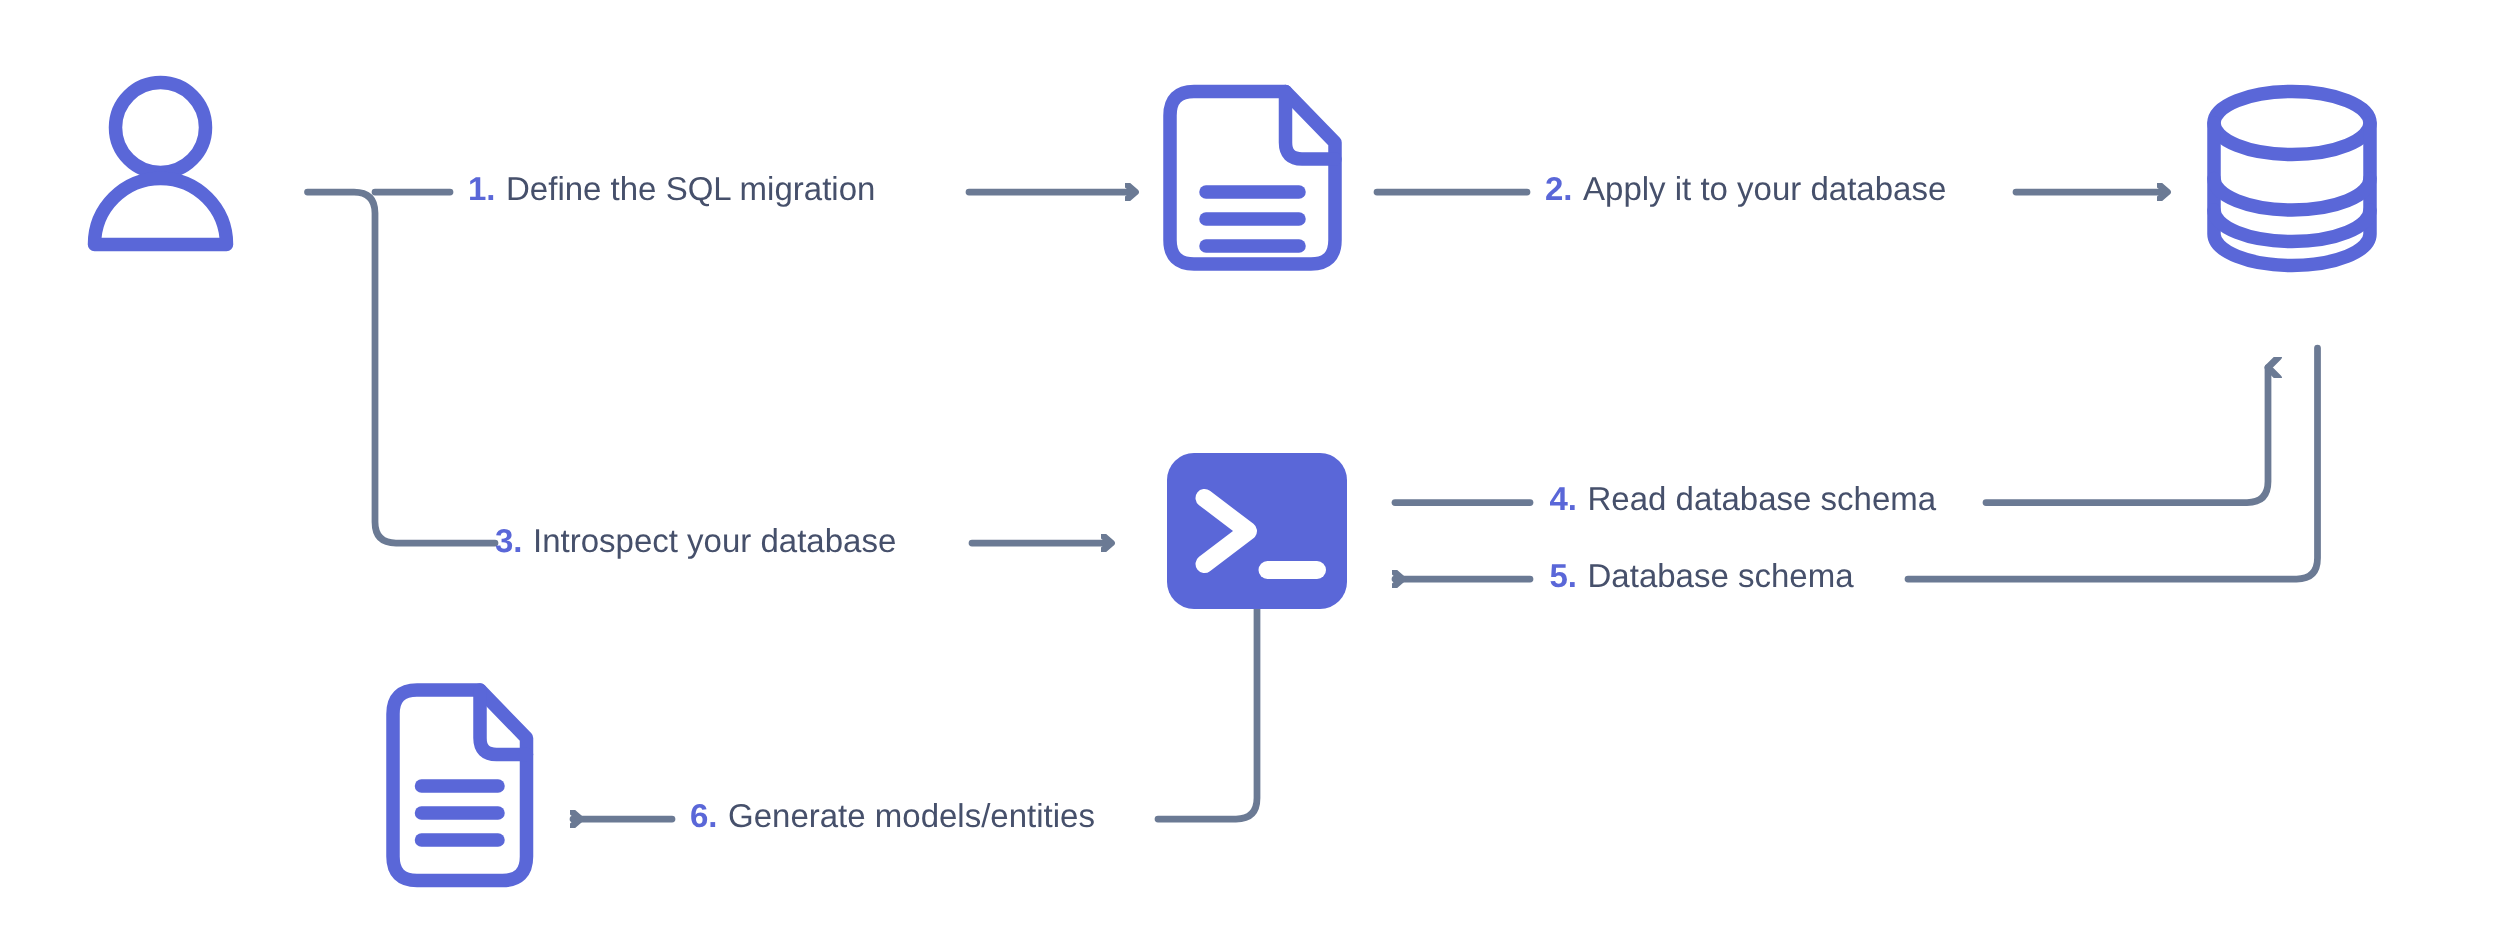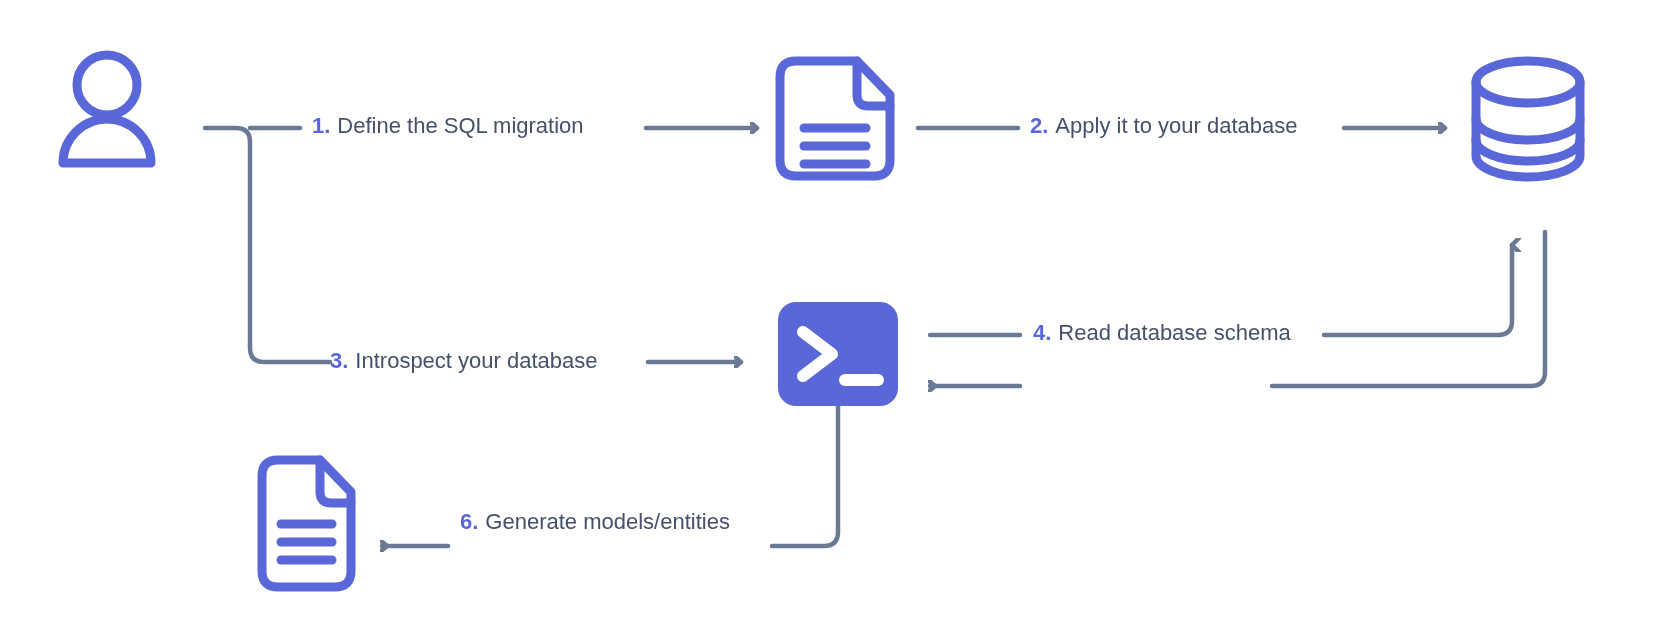--- a/index.html
+++ b/index.html
@@ -135,18 +135,21 @@
   </div>
 
   <div class="label" style="left:330px; top:350px;text-align:right;">
     <span class="num">3.</span><span class="txt">Introspect your database</span>
   </div>
 
   <div class="label" style="left:1033px; top:322px;">
     <span class="num">4.</span><span class="txt">Read database schema</span>
   </div>
 
+  <div class="label" style="left:1033px; top:373px;">
+    <span class="num">5.</span><span class="txt">Database schema</span>
+  </div>
 
-  <div class="label" style="left:460px; top:511px;">
+  <div class="label" style="left:460px; top:533px;">
     <span class="num">6.</span><span class="txt">Generate models/entities</span>
   </div>
 
 </div>
 
 </body></html>

